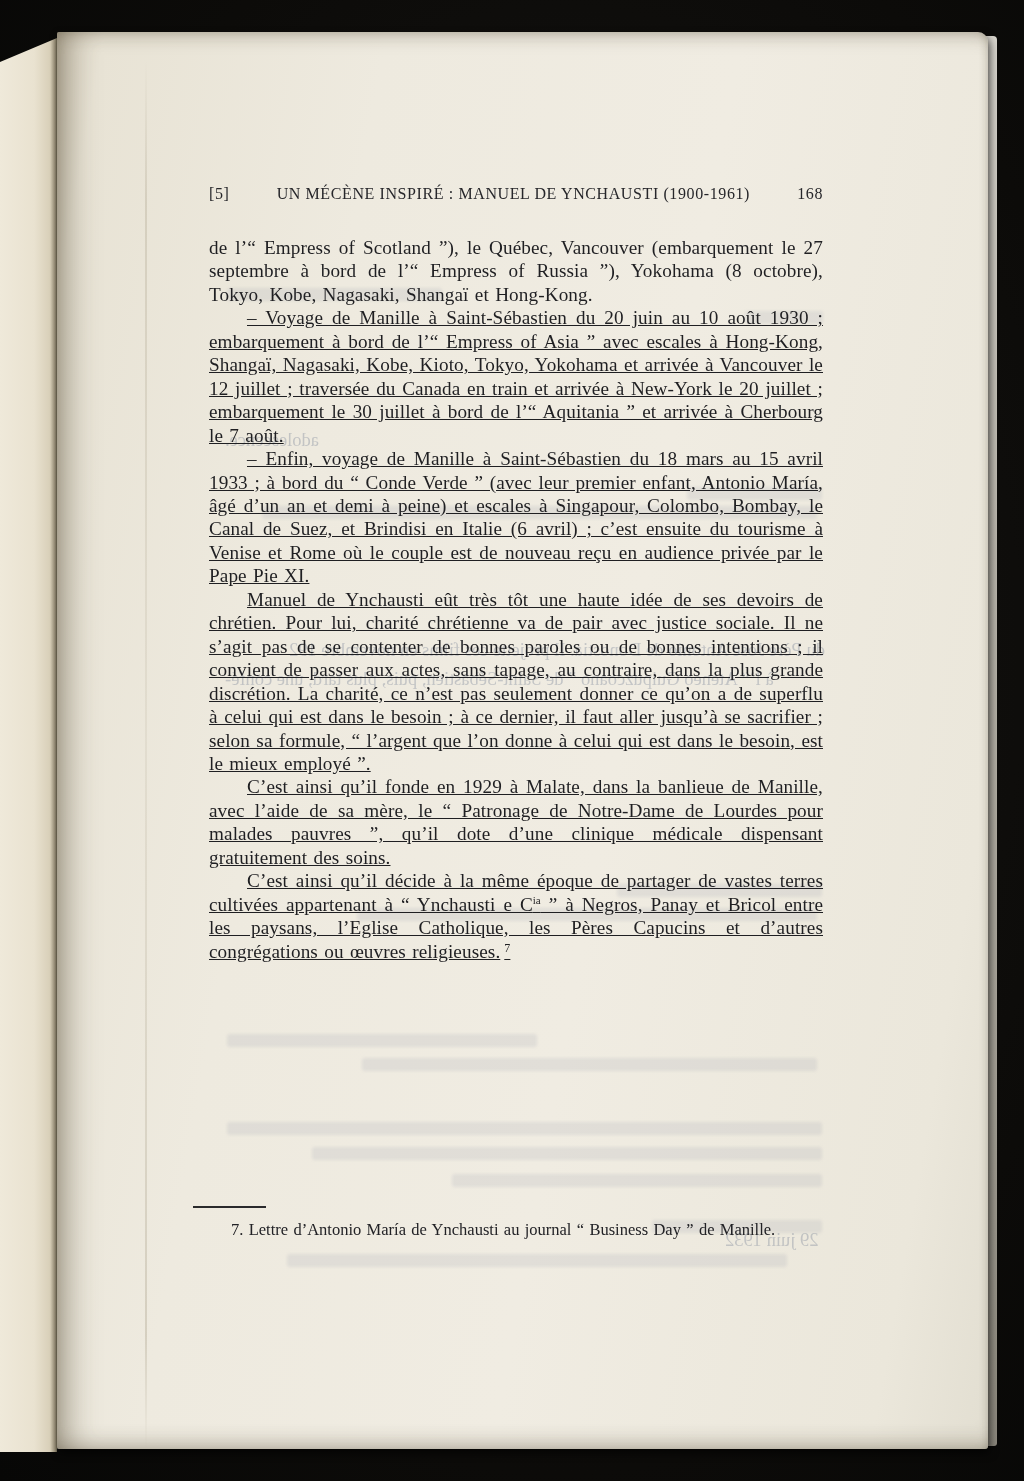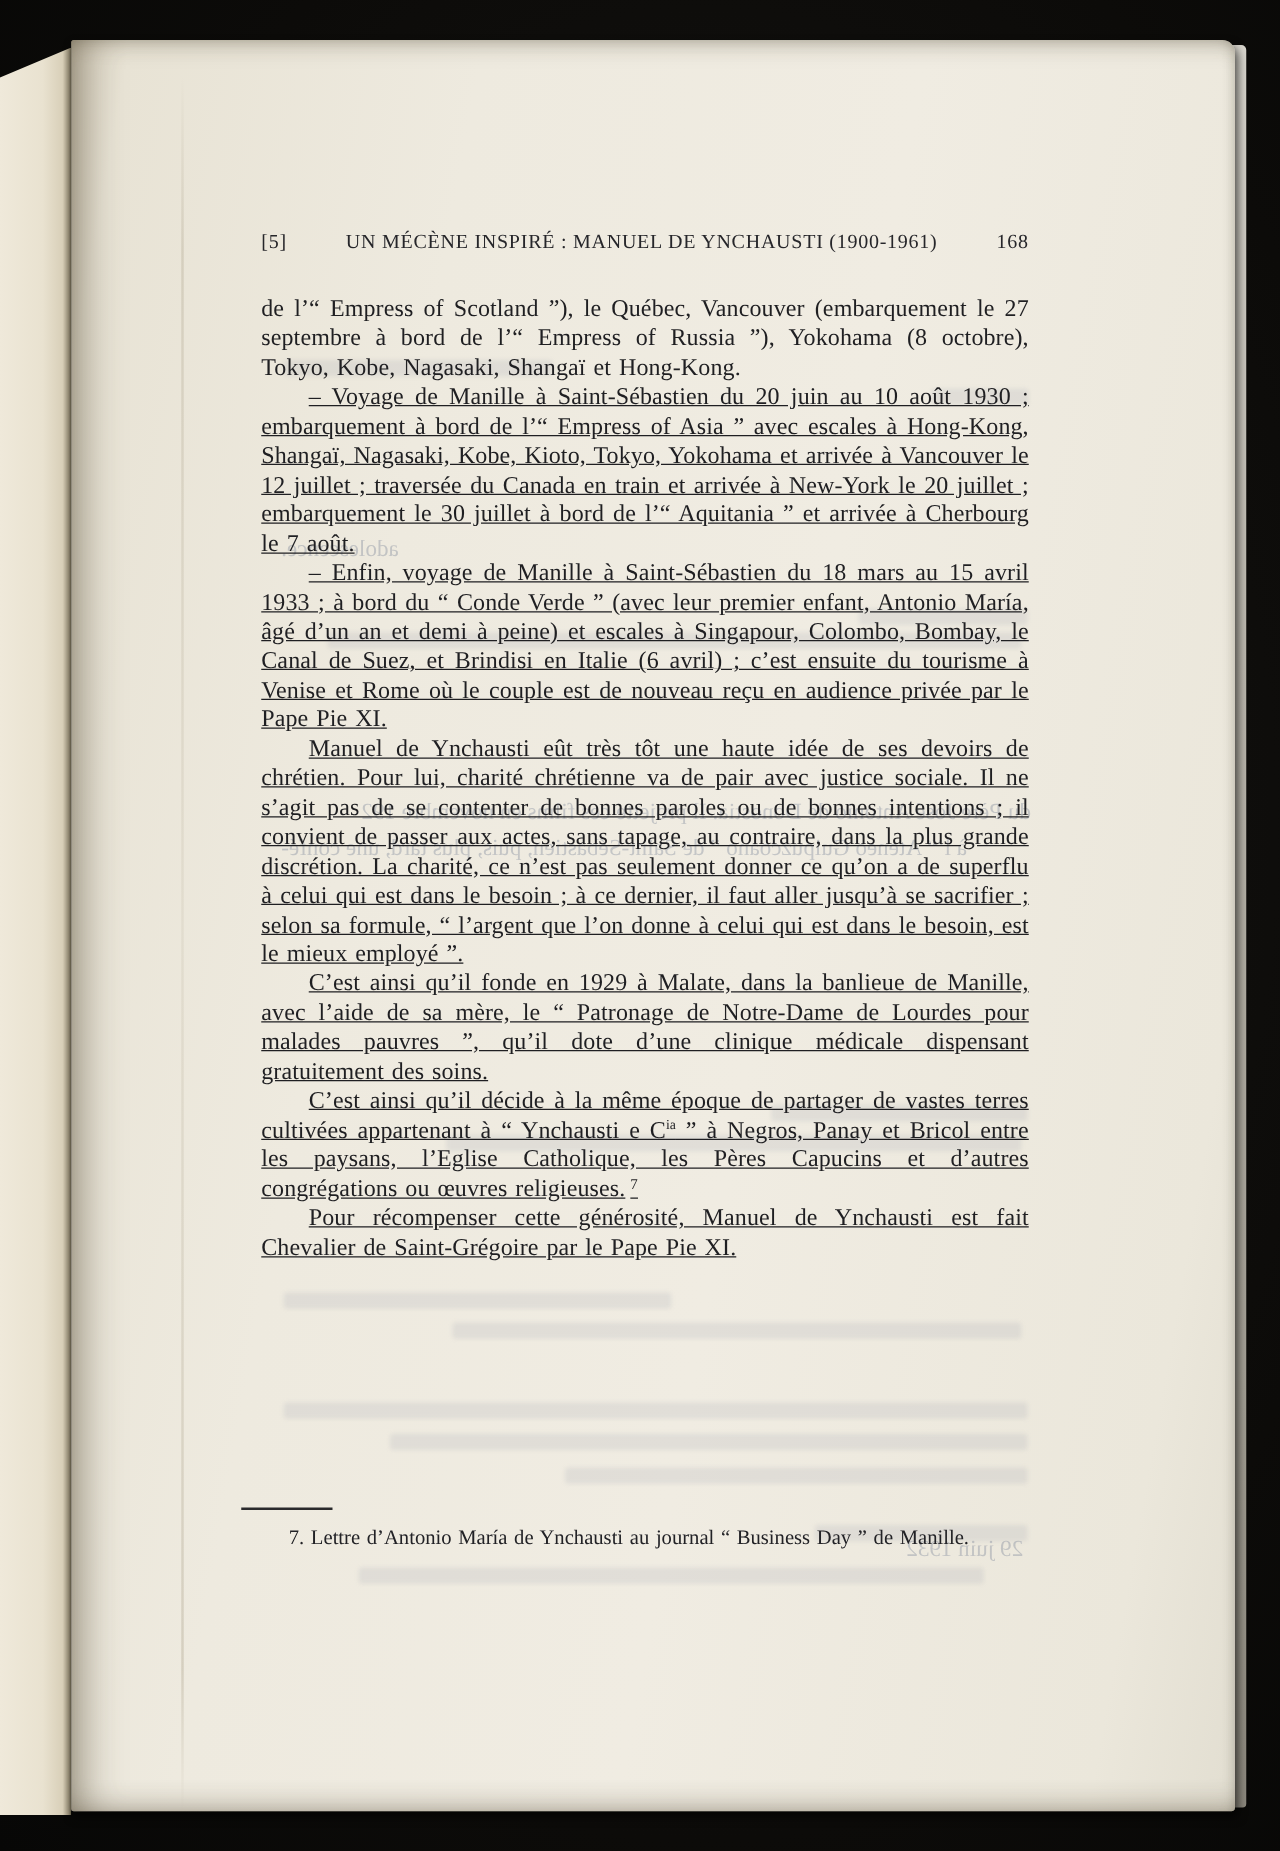--- a/index.html
+++ b/index.html
@@ -109,21 +109,20 @@
       <span>168</span>
     </header>
 
     <main class="text-block">
       <p>de l’“ Empress of Scotland ”), le Québec, Vancouver (embarquement le 27 septembre à bord de l’“ Empress of Russia ”), Yokohama (8 octobre), Tokyo, Kobe, Nagasaki, Shangaï et Hong-Kong.</p>
       <p class="ind">– Voyage de Manille à Saint-Sébastien du 20 juin au 10 août 1930 ; embarquement à bord de l’“ Empress of Asia ” avec escales à Hong-Kong, Shangaï, Nagasaki, Kobe, Kioto, Tokyo, Yokohama et arrivée à Vancouver le 12 juillet ; traversée du Canada en train et arrivée à New-York le 20 juillet ; embarquement le 30 juillet à bord de l’“ Aquitania ” et arrivée à Cherbourg le 7 août.</p>
       <p class="ind">– Enfin, voyage de Manille à Saint-Sébastien du 18 mars au 15 avril 1933 ; à bord du “ Conde Verde ” (avec leur premier enfant, Antonio María, âgé d’un an et demi à peine) et escales à Singapour, Colombo, Bombay, le Canal de Suez, et Brindisi en Italie (6 avril) ; c’est ensuite du tourisme à Venise et Rome où le couple est de nouveau reçu en audience privée par le Pape Pie XI.</p>
       <p class="ind">Manuel de Ynchausti eût très tôt une haute idée de ses devoirs de chrétien. Pour lui, charité chrétienne va de pair avec justice sociale. Il ne s’agit pas de se contenter de bonnes paroles ou de bonnes intentions ; il convient de passer aux actes, sans tapage, au contraire, dans la plus grande discrétion. La charité, ce n’est pas seulement donner ce qu’on a de superflu à celui qui est dans le besoin ; à ce dernier, il faut aller jusqu’à se sacrifier ; selon sa formule, “ l’argent que l’on donne à celui qui est dans le besoin, est le mieux employé ”.</p>
       <p class="ind">C’est ainsi qu’il fonde en 1929 à Malate, dans la banlieue de Manille, avec l’aide de sa mère, le “ Patronage de Notre-Dame de Lourdes pour malades pauvres ”, qu’il dote d’une clinique médicale dispensant gratuitement des soins.</p>
       <p class="ind"><span>C’est ainsi qu’il décide à la même époque de partager de vastes terres cultivées appartenant à “ Ynchausti e C</span><sup class="ord">ia</sup><span> ” à Negros, Panay et Bricol entre les paysans, l’Eglise Catholique, les Pères Capucins et d’autres congrégations ou œuvres religieuses.</span><sup class="fnref">7</sup></p>
-      <p class="ind">Pour récompenser cette générosité, Manuel de Ynchausti est fait Chevalier de Saint-Grégoire par le Pape Pie XI.</p>
     </main>
 
     <div class="footnote-area">
       <div class="footnote-rule"></div>
       <p class="footnote">7. Lettre d’Antonio María de Ynchausti au journal “ Business Day ” de Manille.</p>
     </div>
   </div>
 </div>
 
 </body></html>

